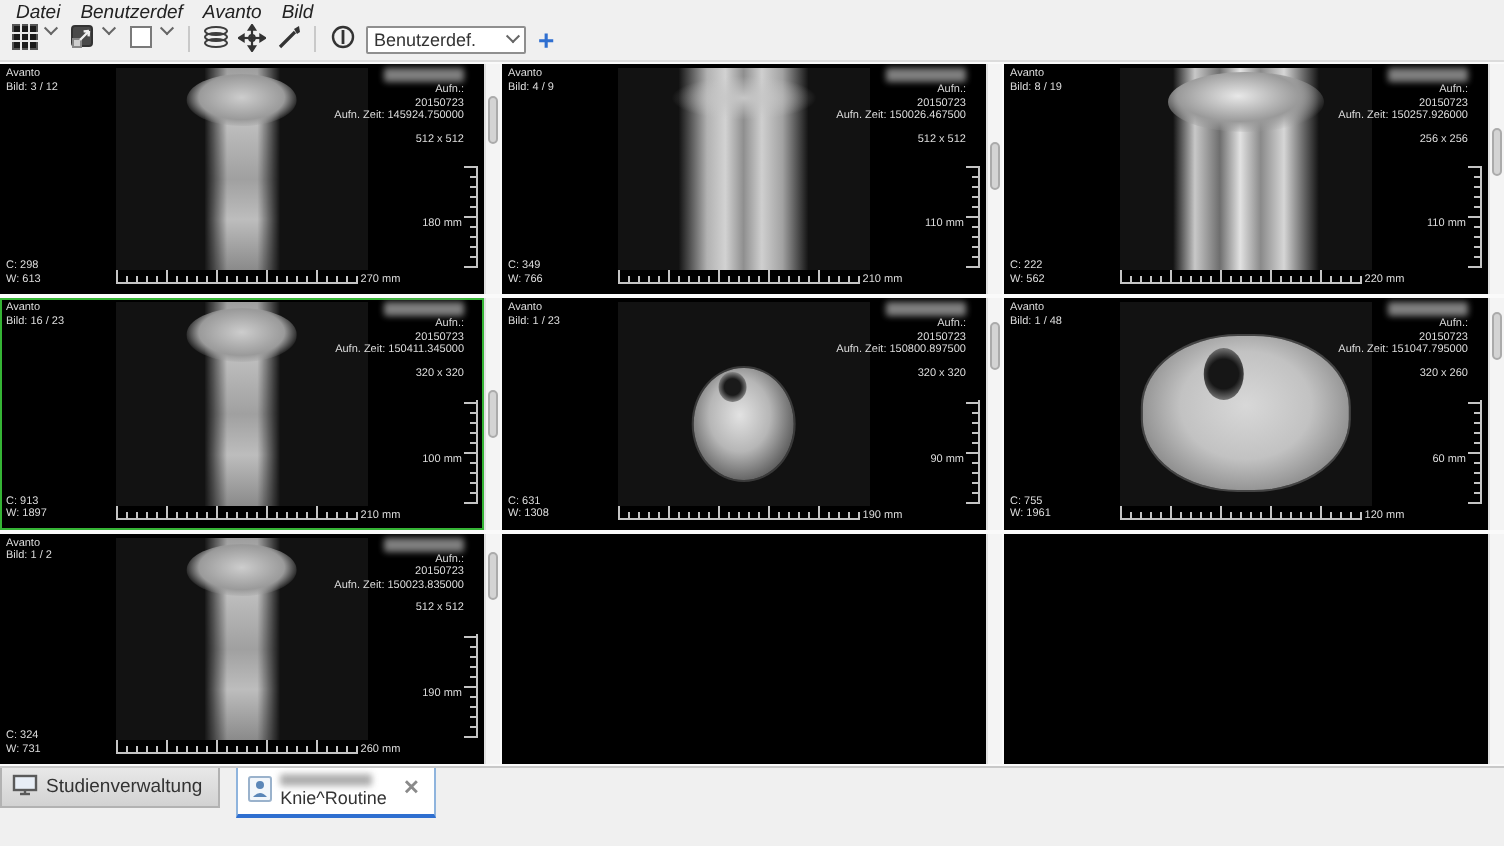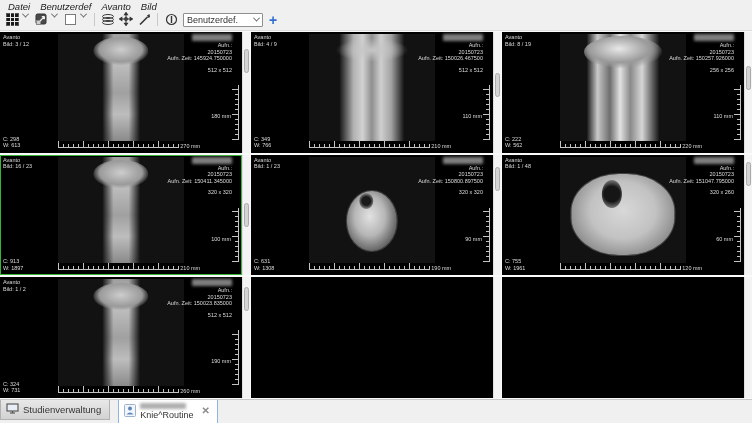--- a/index.html
+++ b/index.html
@@ -68,21 +68,21 @@
   .ruler-h { position:absolute; left:24%; right:26%; bottom:5px; height:7px; border-bottom:1px solid #c4c4c4;
     background-image:repeating-linear-gradient(90deg,#c4c4c4 0 1px,transparent 1px 5px),repeating-linear-gradient(90deg,#c4c4c4 0 1px,transparent 1px 25px);
     background-size:100% 3px,100% 7px; background-position:left bottom,left bottom; background-repeat:no-repeat; }
   .ruler-h-label { position:absolute; left:74.5%; bottom:4px; font-size:5.5px; color:#dcdcdc; }
   .ruler-v { position:absolute; right:3px; top:44%; bottom:13px; width:7px; border-right:1px solid #c4c4c4;
     background-image:repeating-linear-gradient(0deg,#c4c4c4 0 1px,transparent 1px 5px),repeating-linear-gradient(0deg,#c4c4c4 0 1px,transparent 1px 25px);
     background-size:3px 100%,7px 100%; background-position:right top,right top; background-repeat:no-repeat; }
   .ruler-v-label { position:absolute; right:11px; top:67%; font-size:5.5px; color:#dcdcdc; }
 
   
-  .tabbar { height:24px; display:flex; align-items:flex-start; background:#f0f0f0; border-top:1px solid #c8c8c8; }
+  .tabbar { height:40px; display:flex; align-items:flex-start; background:#f0f0f0; border-top:1px solid #c8c8c8; }
   .tab-study { display:flex; align-items:center; gap:4px; height:20px; padding:0 8px 0 5px; background:linear-gradient(#e8e8e8,#d2d2d2); border:1px solid #b2b2b2; border-top:none; font-size:9.5px; color:#333; }
   .tab-patient { display:flex; align-items:center; gap:4px; height:25px; margin-left:8px; padding:1px 7px 2px 5px; background:#fff; border:1px solid #8fb4dd; border-top:none; border-bottom:2px solid #2f6fd0; font-size:9px; color:#333; }
   .tab-lines { display:flex; flex-direction:column; justify-content:center; gap:1px; }
   .blur-chip { width:46px; height:6px; background:#9a9a9a; border-radius:1px; filter:blur(1.6px); opacity:.8; }
   .tab-close { color:#8a8a8a; font-size:10px; font-weight:bold; margin-left:4px; line-height:10px; }
 </style>
 </head>
 <body>
 
 <div class="app">

